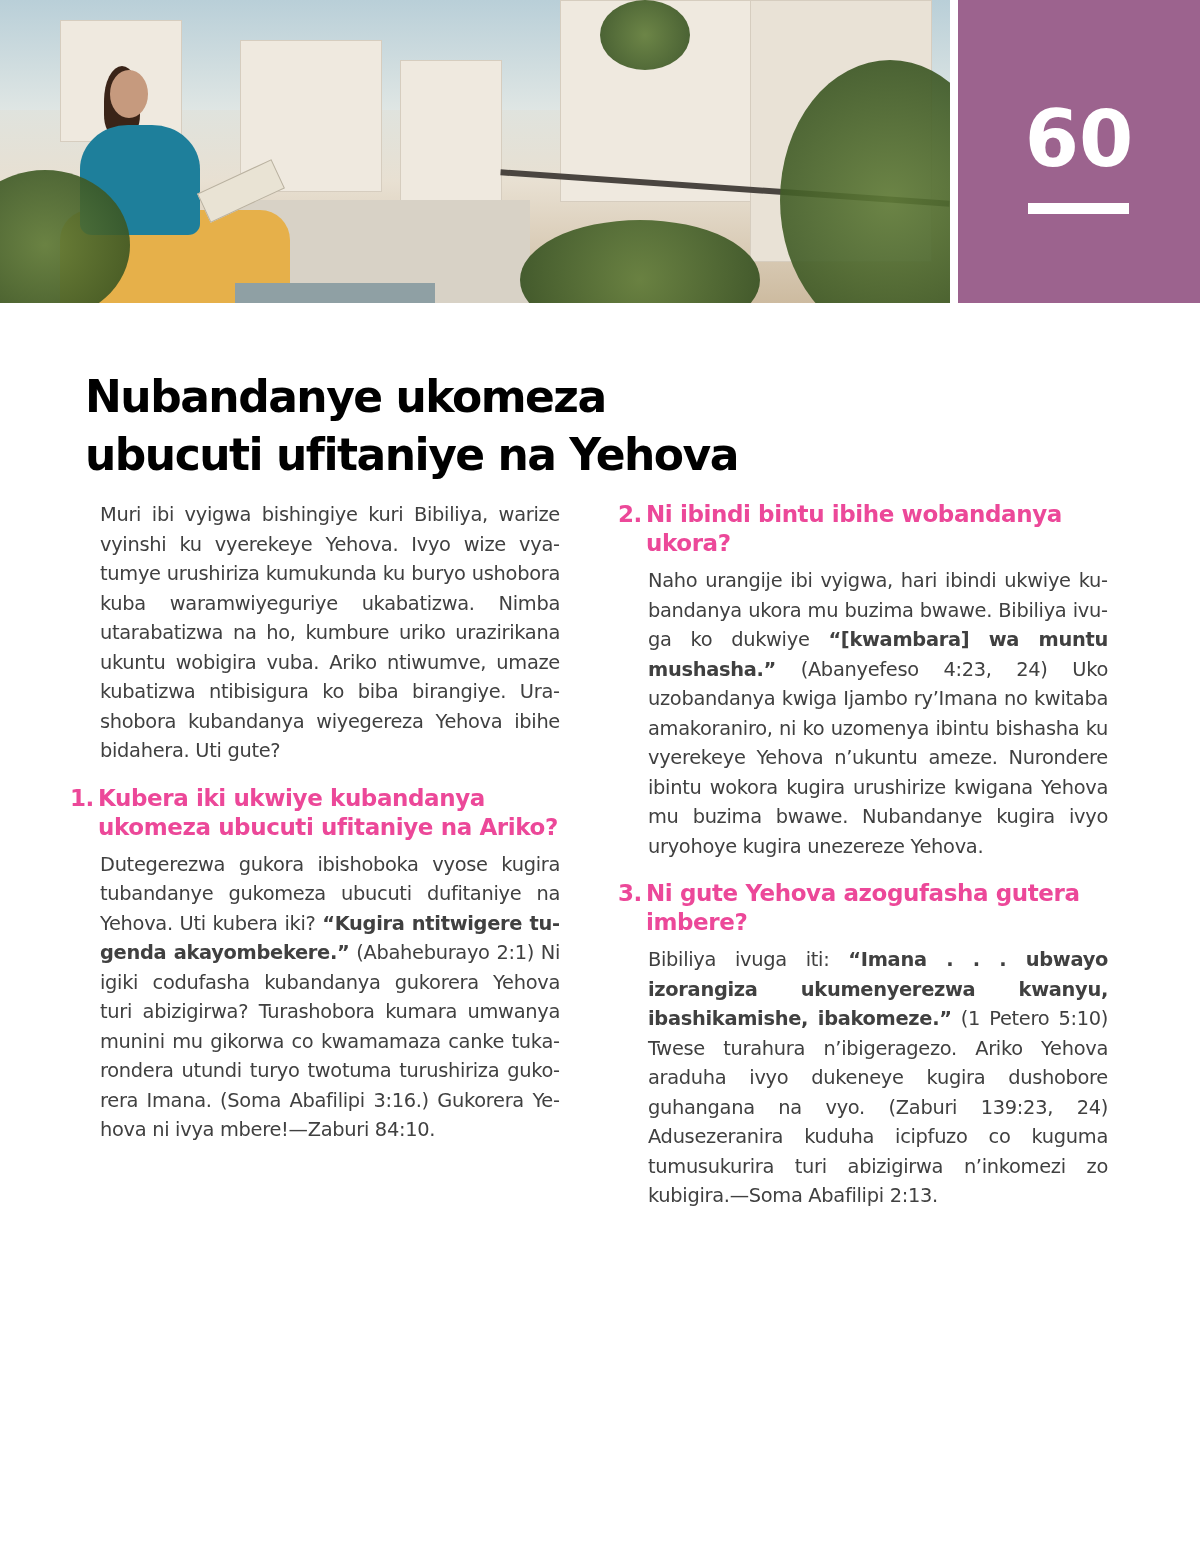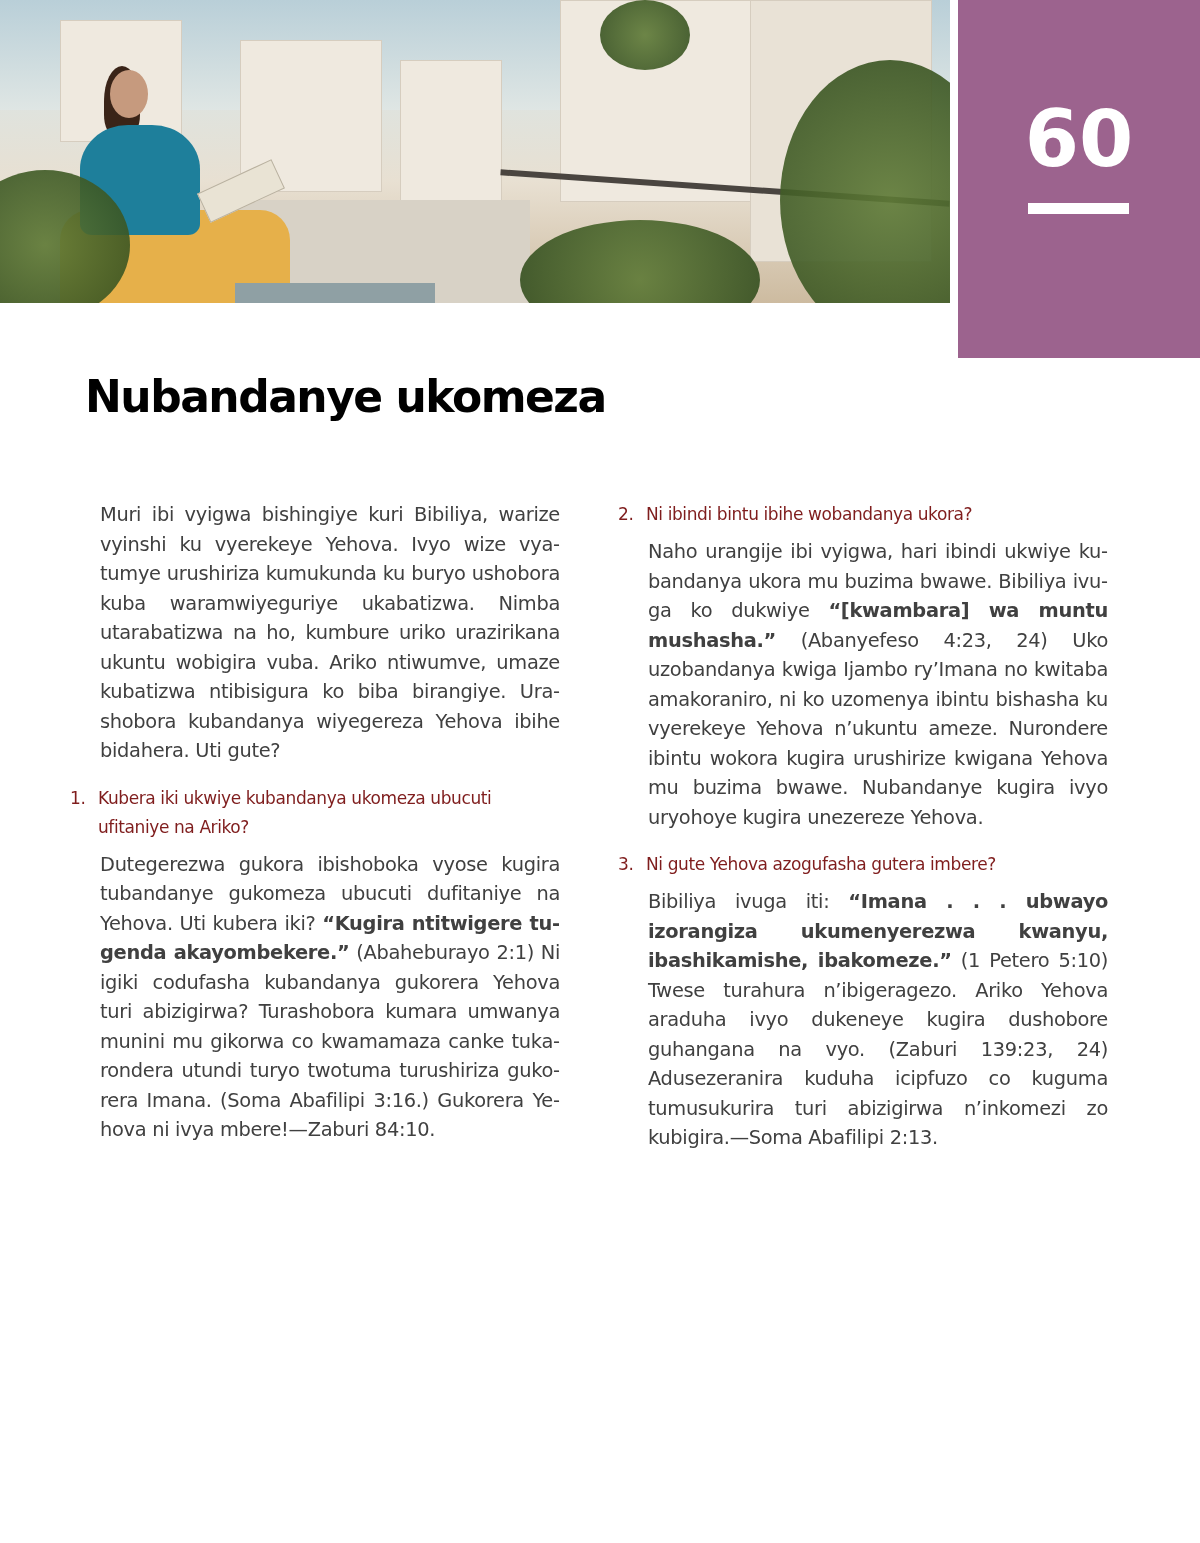--- a/index.html
+++ b/index.html
@@ -13,36 +13,36 @@
   .hero .plant { position:absolute; border-radius:50%; background:radial-gradient(circle,#5e7a36,#2f4a1c); opacity:.9; }
   .hero .wall { position:absolute; left:220px; top:200px; width:310px; height:103px; background:#d8d2c6; }
   .hero .rail { position:absolute; left:500px; top:185px; width:450px; height:6px; background:#4a4540; transform:rotate(4deg); }
   .hero .person { position:absolute; left:70px; top:70px; width:120px; height:230px; }
   .hero .person .head { position:absolute; left:40px; top:0; width:38px; height:48px; border-radius:50%; background:#c69a7e; }
   .hero .person .hair { position:absolute; left:34px; top:-4px; width:36px; height:70px; border-radius:50% 50% 30% 30%; background:#3a2418; }
   .hero .person .body { position:absolute; left:10px; top:55px; width:120px; height:110px; border-radius:40% 40% 10% 10%; background:#1e7f9b; }
   .hero .chair { position:absolute; left:60px; top:210px; width:230px; height:93px; border-radius:30px 30px 0 0; background:#e6b04a; }
   .hero .book { position:absolute; left:200px; top:175px; width:80px; height:30px; background:#e9e3d4; transform:rotate(-25deg); border:1px solid #b9b1a0; }
   .hero .table { position:absolute; left:235px; top:283px; width:200px; height:20px; background:#8fa0a4; }
-  .badge { position:absolute; left:958px; top:0; width:242px; height:358px; background:#9c638e; }
+  .badge { position:absolute; left:958px; top:0; width:242px; height:303px; background:#9c638e; }
   .badge .num { position:absolute; left:0; right:0; top:100px; text-align:center; color:#fff;
                 font-family:"DejaVu Sans", sans-serif; font-weight:bold; font-size:78px; line-height:1; }
   .badge .rule { position:absolute; left:70px; top:203px; width:101px; height:11px; background:#fff; }
 
   .title { position:absolute; left:69px; top:352px; width:800px; margin:16px;
            font-family:"DejaVu Sans", sans-serif; font-weight:bold; font-size:44px;
            line-height:58px; letter-spacing:-1.5px; color:#000; }
   .col { position:absolute; top:500px; width:490px; }
   .col.left { left:70px; }
   .col.right { left:618px; }
   p.body { margin:0 0 18px 30px; font-size:19.4px; line-height:29.5px; text-align:justify;
            font-family:"DejaVu Sans", sans-serif; color:#404040; hyphens:manual; letter-spacing:-0.3px; }
   p.body b { font-weight:bold; }
-  .q { margin:0 0 8px 0; padding-left:28px; text-indent:-28px; color:#7f1d1d; font-weight:normal;
-       font-size:17px; line-height:29px; letter-spacing:-0.4px; font-family:"DejaVu Sans", sans-serif; }
+  .q { margin:0 0 8px 0; padding-left:28px; text-indent:-28px; color:#ec4899; font-weight:bold;
+       font-size:23px; line-height:29px; letter-spacing:-0.4px; font-family:"DejaVu Sans", sans-serif; }
   .q .n { display:inline-block; width:28px; text-indent:0; }
 </style>
 </head>
 <body>
 
 <div class="hero">
   <div class="sky"></div>
   <div class="bld" style="left:60px;top:20px;width:120px;height:120px;"></div>
   <div class="bld" style="left:240px;top:40px;width:140px;height:150px;"></div>
   <div class="bld" style="left:400px;top:60px;width:100px;height:140px;"></div>
@@ -64,20 +64,21 @@
   <div class="plant" style="left:600px;top:0;width:90px;height:70px;"></div>
 </div>
 
 <div class="badge">
   <div class="num">60</div>
   <div class="rule"></div>
 </div>
 
 <h1 class="title">
   <span>Nubandanye ukomeza</span><br>
+  <span>ubucuti ufitaniye na Yehova</span>
 </h1>
 
 <div class="col left">
   <p class="body">Muri ibi vyigwa bishingiye kuri Bibiliya, wari­ze vyinshi ku vyerekeye Yehova. Ivyo wize vya­tumye urushiriza kumukunda ku buryo usho­bora kuba waramwiyeguriye ukabatizwa. Nimba utarabatizwa na ho, kumbure uriko urazirika­na ukuntu wobigira vuba. Ariko ntiwumve, uma­ze kubatizwa ntibisigura ko biba birangiye. Ura­shobora kubandanya wiyegereza Yehova ibihe bidahera. Uti gute?</p>
 
   <div class="q">
     <span class="n">1.</span><span>Kubera iki ukwiye kubandanya ukomeza ubucuti ufitaniye na Ariko?</span>
   </div>
   <p class="body"><span>Dutegerezwa gukora ibishoboka vyose kugira tubandanye gukomeza ubucuti dufitaniye na Yehova. Uti kubera iki? </span><b>“Kugira ntitwigere tu­genda akayombekere.”</b><span> (Abaheburayo 2:1) Ni igiki codufasha kubandanya gukorera Yehova turi abizigirwa? Turashobora kumara umwanya munini mu gikorwa co kwamamaza canke tuka­rondera utundi turyo twotuma turushiriza guko­rera Imana. (Soma Abafilipi 3:16.) Gukorera Ye­hova ni ivya mbere!—Zaburi 84:10.</span></p>
 </div>

